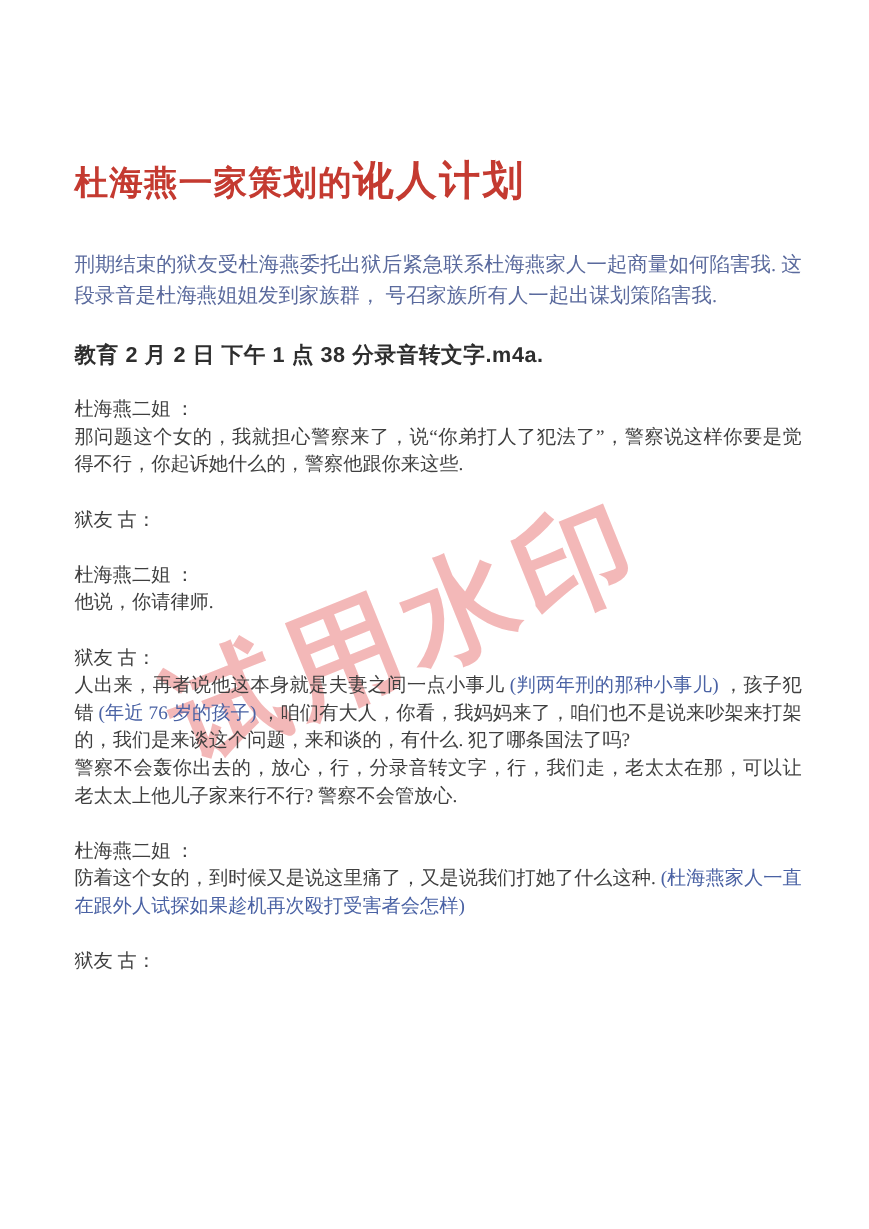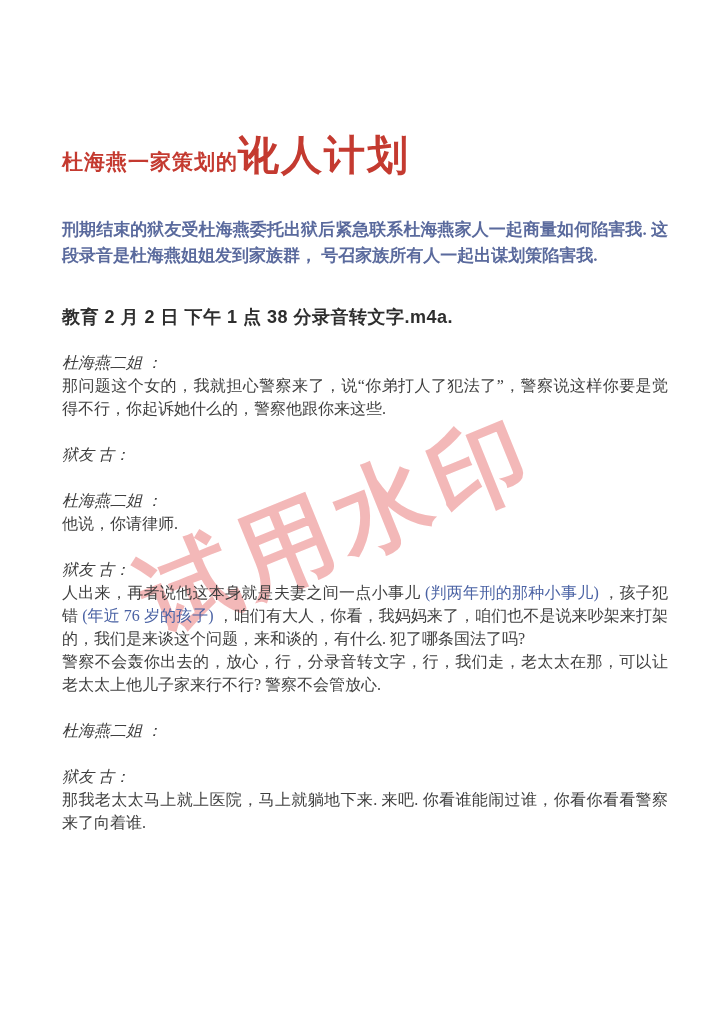--- a/index.html
+++ b/index.html
@@ -21,59 +21,57 @@
     top: 0;
     width: 606px;
     padding-top: 128px;
     z-index: 1;
   }
   .title-line {
     margin: 0 0 34px 0;
     white-space: nowrap;
   }
   .title-prefix {
-    font-size: 21px;
+    font-size: 28px;
     font-weight: 700;
     color: var(--title-red, #c43a30);
     letter-spacing: 1px;
   }
   .title-main {
-    font-size: 41px;
+    font-size: 34px;
     font-weight: 700;
     color: var(--title-red, #c43a30);
     letter-spacing: 2px;
   }
   .intro {
-    margin: 0 0 36px 0;
+    margin: 0 0 24px 0;
     font-size: 17px;
     line-height: 26px;
     color: var(--intro-blue, #5a6a9d);
     text-align: justify;
-    font-weight: bold;
   }
   .file-line {
     margin: 0 0 22px 0;
     font-family: "Liberation Sans", "DejaVu Sans", sans-serif;
     font-weight: 700;
     font-size: 18px;
     color: #2e2e2e;
     letter-spacing: 0.5px;
   }
   .entry {
     margin: 0 0 23px 0;
   }
   .entry p {
     margin: 0;
     font-size: 16px;
     line-height: 23px;
     text-align: justify;
   }
   .entry .speaker {
     text-align: left;
-    font-style: italic;
   }
   .blue {
     color: var(--note-blue, #4a62a4);
   }
   .watermark {
     position: absolute;
     left: 128px;
     top: 452px;
     width: 470px;
     z-index: 0;
@@ -115,19 +113,19 @@
         <p class="speaker">杜海燕二姐 ：</p>
         <p><span>他说，你请律师.</span></p>
       </div>
       <div class="entry">
         <p class="speaker">狱友 古：</p>
         <p><span>人出来，再者说他这本身就是夫妻之间一点小事儿 </span><span class="blue">(判两年刑的那种小事儿)</span><span> ，孩子犯错 </span><span class="blue">(年近 76 岁的孩子)</span><span> ，咱们有大人，你看，我妈妈来了，咱们也不是说来吵架来打架的，我们是来谈这个问题，来和谈的，有什么. 犯了哪条国法了吗?</span></p>
         <p><span>警察不会轰你出去的，放心，行，分录音转文字，行，我们走，老太太在那，可以让老太太上他儿子家来行不行? 警察不会管放心.</span></p>
       </div>
       <div class="entry">
         <p class="speaker">杜海燕二姐 ：</p>
+        <p><span>防着这个女的，到时候又是说这里痛了，又是说我们打她了什么这种. </span><span class="blue">(杜海燕家人一直在跟外人试探如果趁机再次殴打受害者会怎样)</span></p>
       </div>
       <div class="entry">
         <p class="speaker">狱友 古：</p>
-        <p><span>那我老太太马上就上医院，马上就躺地下来. 来吧. 你看谁能闹过谁，你看你看看警察来了向着谁.</span></p>
       </div>
     </div>
 </div>
 
 </body></html>

